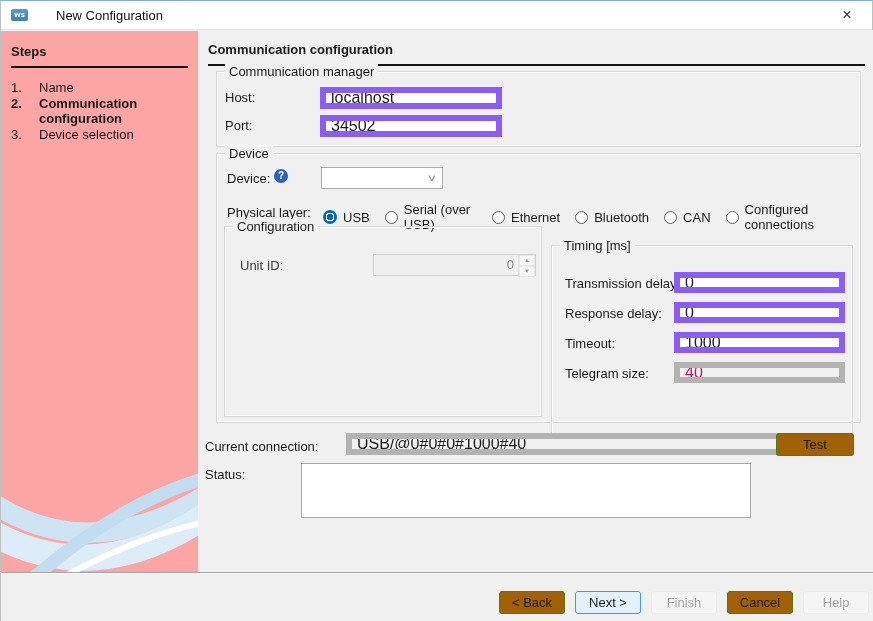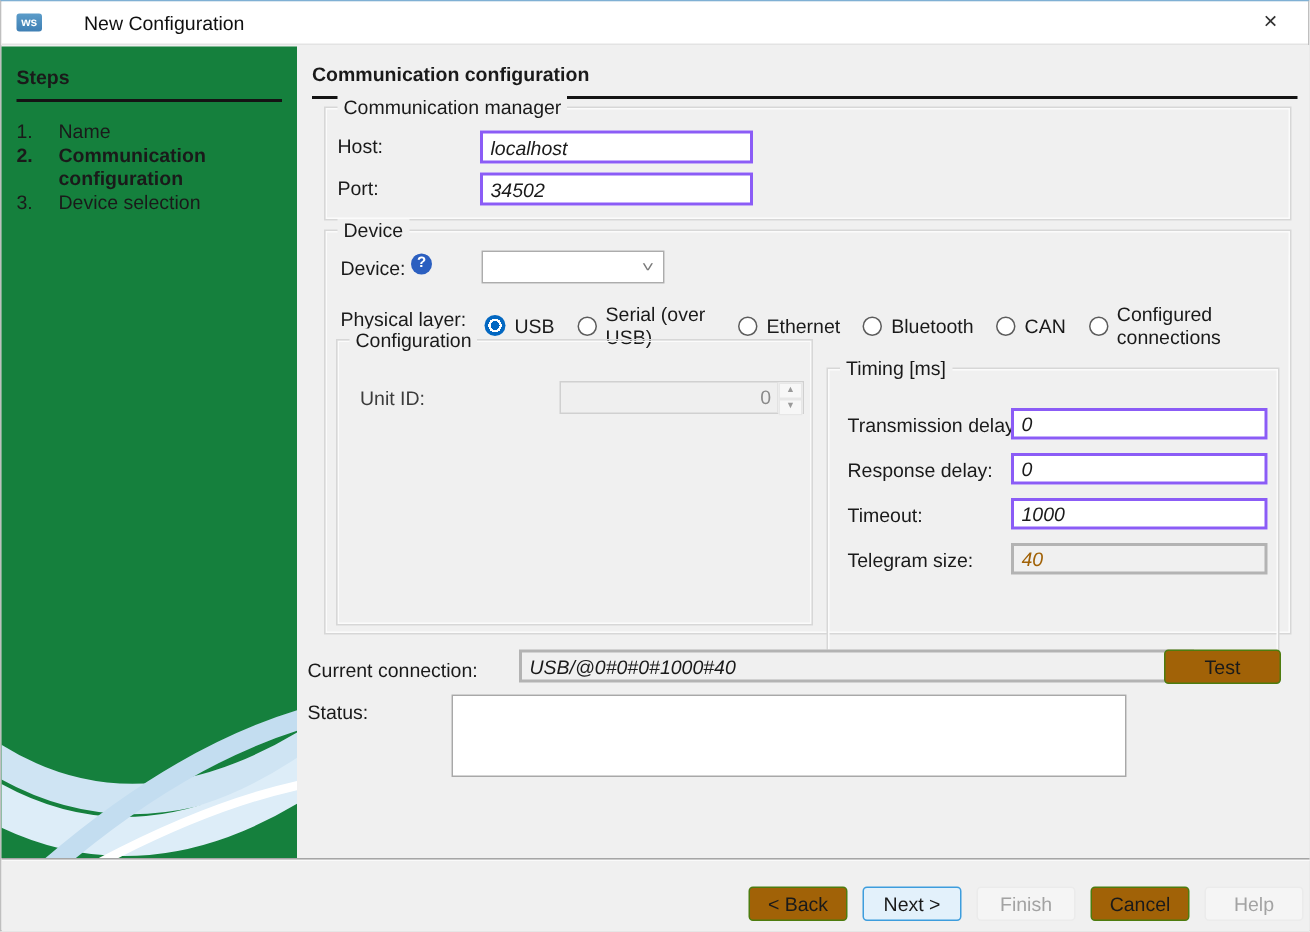--- a/index.html
+++ b/index.html
@@ -11,39 +11,39 @@
 
   
   .titlebar { position:absolute; left:0; top:0; width:100%; height:29px; background:#ffffff; border-bottom:1px solid #e3e3e3; display:flex; align-items:center;gap:20px; }
   .app-icon { width:17px; height:12px; margin-left:10px; background:linear-gradient(180deg,#5b9cc9,#3f7fb4); border-radius:2px;
               color:#fff; font-size:8px; font-weight:bold; line-height:12px; text-align:center; letter-spacing:0; }
   .title-text { margin-left:8px; font-size:13px; color:#101010; }
   .close-btn { position:absolute; right:8px; top:0; width:34px; height:28px; display:flex; align-items:center; justify-content:center;
                font-size:16px; font-weight:300; color:#333; cursor:default; }
 
   
-  .sidebar { position:absolute; left:0; top:30px; width:197px; height:541px; background:#15803d; overflow:hidden; }
+  .sidebar { position:absolute; left:0; top:30px; width:197px; height:541px; background:#fca5a5; overflow:hidden; }
   .steps-header { margin:13px 10px 0 10px; font-weight:bold; padding-bottom:7px; border-bottom:2px solid #141414; }
   .steps-list { margin-top:12px; }
   .step-item { display:flex; margin:0 10px 1px 10px; line-height:15px; }
   .step-num { width:28px; flex:none; }
   .step-label { flex:1; }
   .step-item.active { font-weight:bold; }
   .swoosh { position:absolute; left:0; bottom:0; width:197px; height:132px; }
 
   
   .main { position:absolute; left:197px; top:29px; width:676px; height:542px; background:#f0f0f0; }
   .section-header { position:absolute; left:10px; top:12px; width:657px; font-weight:bold; padding-bottom:7px; border-bottom:2px solid #141414; }
 
   .groupbox { position:absolute; border:1px solid #d7d7d7; box-shadow:inset 0 0 0 1px #fbfbfb; }
   .groupbox > .legend { position:absolute; top:-8px; left:8px; background:#f0f0f0; padding:0 4px; line-height:15px; }
 
   .fieldlabel { position:absolute; line-height:15px; }
 
-  input.txt { position:absolute; height:22px; border:2px solid #8b5cf6; background:#fff; font-family:inherit; font-size:13px; color:#1a1a1a; padding:0 5px;font-style:italic; }
+  input.txt { position:absolute; height:22px; border:6px solid #8b5cf6; background:#fff; font-family:inherit; font-size:16px; color:#1a1a1a; padding:0 5px; }
   input.txt.readonly-gray { background:#f0f0f0; border-color:#b3b3b3; }
 
   
   .dropdown { position:absolute; height:22px; background:#fff; border:1px solid #acacac; display:flex; align-items:center; justify-content:flex-end; }
   .dropdown .chev { margin-right:7px; color:#7a7a7a; font-size:10px; transform:scaleX(1.4); }
 
   
   .help-icon { position:absolute; width:14px; height:14px; border-radius:50%; background:#2b5fc0;
                color:#fff; font-size:10px; font-weight:bold; text-align:center; line-height:14px; }
 
@@ -175,21 +175,21 @@
         <span class="fieldlabel" style="left:13px; top:30px;">Transmission delay:</span>
         <input class="txt" style="left: 122px; top: 26px; width: 171px; height: 21px;" value="0">
 
         <span class="fieldlabel" style="left:13px; top:60px;">Response delay:</span>
         <input class="txt" style="left: 122px; top: 56px; width: 171px; height: 21px;" value="0">
 
         <span class="fieldlabel" style="left:13px; top:90px;">Timeout:</span>
         <input class="txt" style="left: 122px; top: 86px; width: 171px; height: 21px;" value="1000">
 
         <span class="fieldlabel" style="left:13px; top:120px;">Telegram size:</span>
-        <input class="txt readonly-gray" readonly="" style="left: 122px; top: 116px; width: 171px; height: 21px; color: #a16207;" value="40">
+        <input class="txt readonly-gray" readonly="" style="left: 122px; top: 116px; width: 171px; height: 21px; color: #be185d;" value="40">
       </div>
     </div>
 
     <span class="fieldlabel" style="left:7px; top:409px;">Current connection:</span>
     <input class="txt readonly-gray" readonly="" style="left: 103px; top: 403px; width: 450px; margin-left: 45px;" value="USB/@0#0#0#1000#40">
     <button class="btn test" style="left:578px; top:403px;">Test</button>
 
     <span class="fieldlabel" style="left:7px; top:437px;">Status:</span>
     <textarea class="status" style="left: 103px; top: 433px; width: 450px; height: 55px;" value=""></textarea>
   </div>

